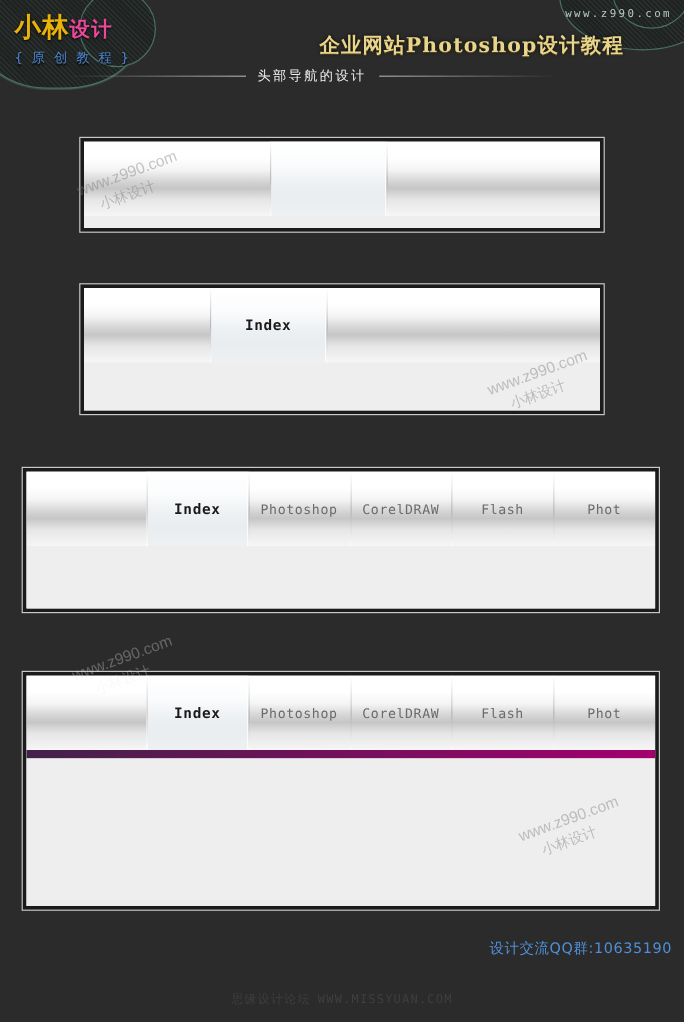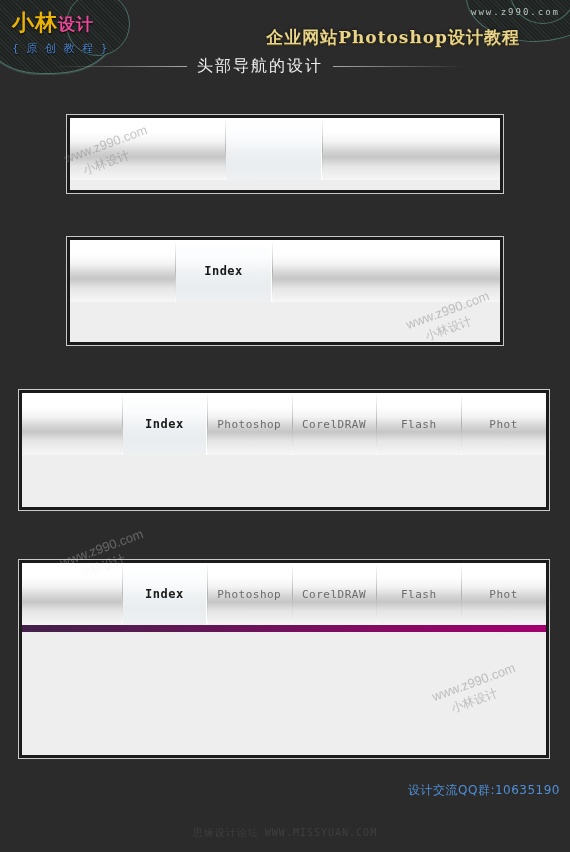--- a/index.html
+++ b/index.html
@@ -73,21 +73,21 @@
     text-shadow:0 0 3px rgba(0,0,0,.9), 0 1px 0 #6a5a22;
   }
   #subtitle-row{
     margin-top:7px;display:flex;align-items:center;justify-content:center;gap:10px;
     padding:0 55px;
   }
   .rule{flex:1;height:1px;background:linear-gradient(to right,rgba(220,220,220,0),rgba(210,210,210,.75));}
   .rule.right{background:linear-gradient(to left,rgba(220,220,220,0),rgba(210,210,210,.75));}
   #subtitle{
     font-family:"DejaVu Sans",sans-serif;
-    font-size:16px;color:#efefef;letter-spacing:2px;white-space:nowrap;
+    font-size:11px;color:#efefef;letter-spacing:2px;white-space:nowrap;
   }
 
   
   .panel{
     position:absolute;
     background:#1b1b1b;
     border:1px solid #c9c9c9;
     box-sizing:border-box;
     overflow:hidden;
   }

